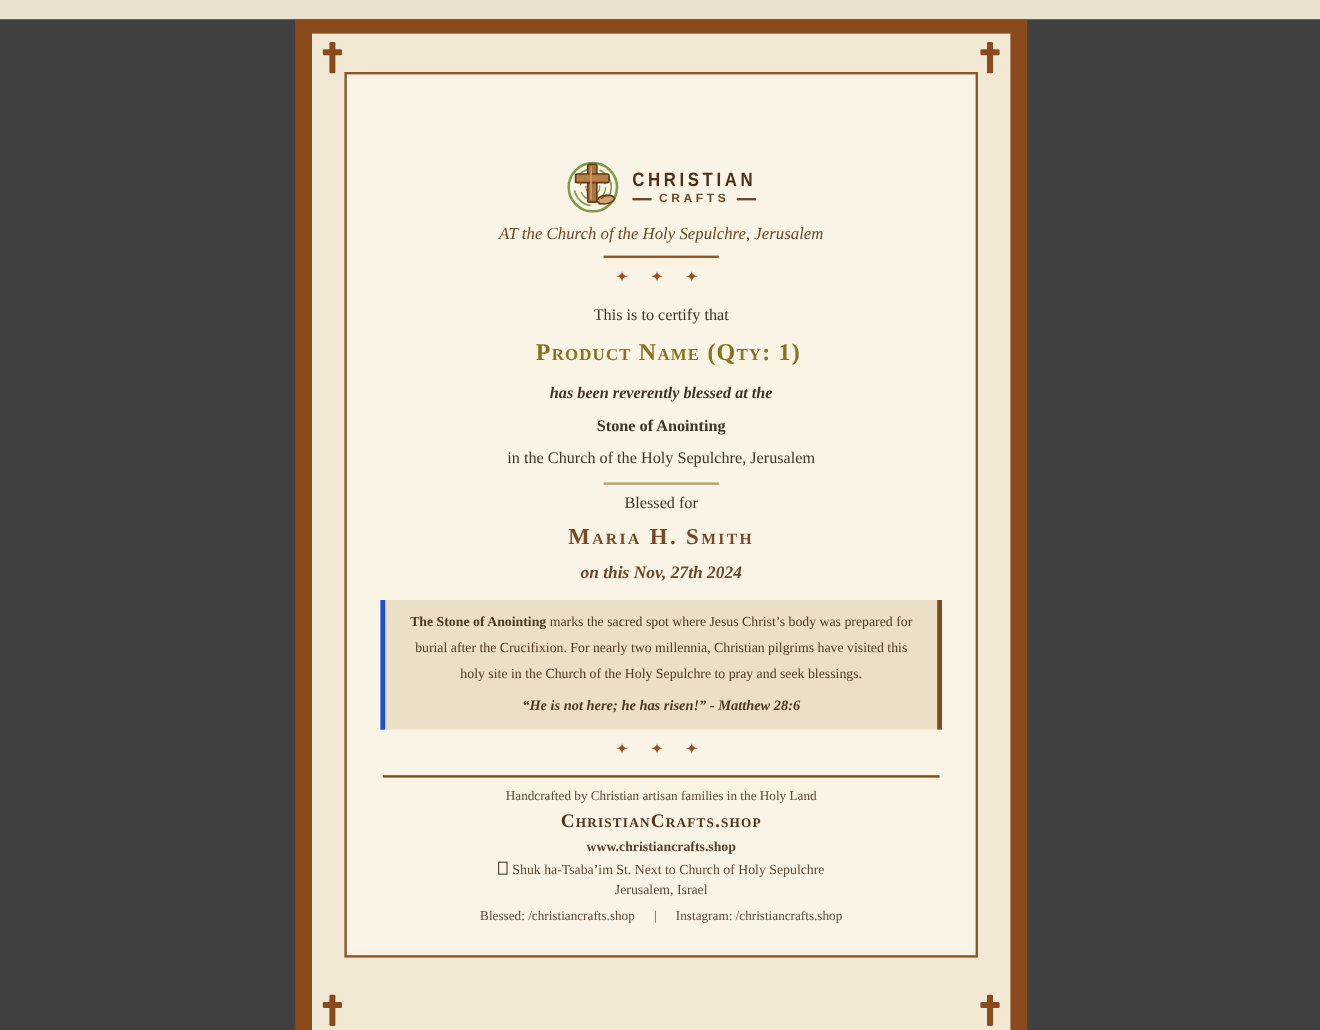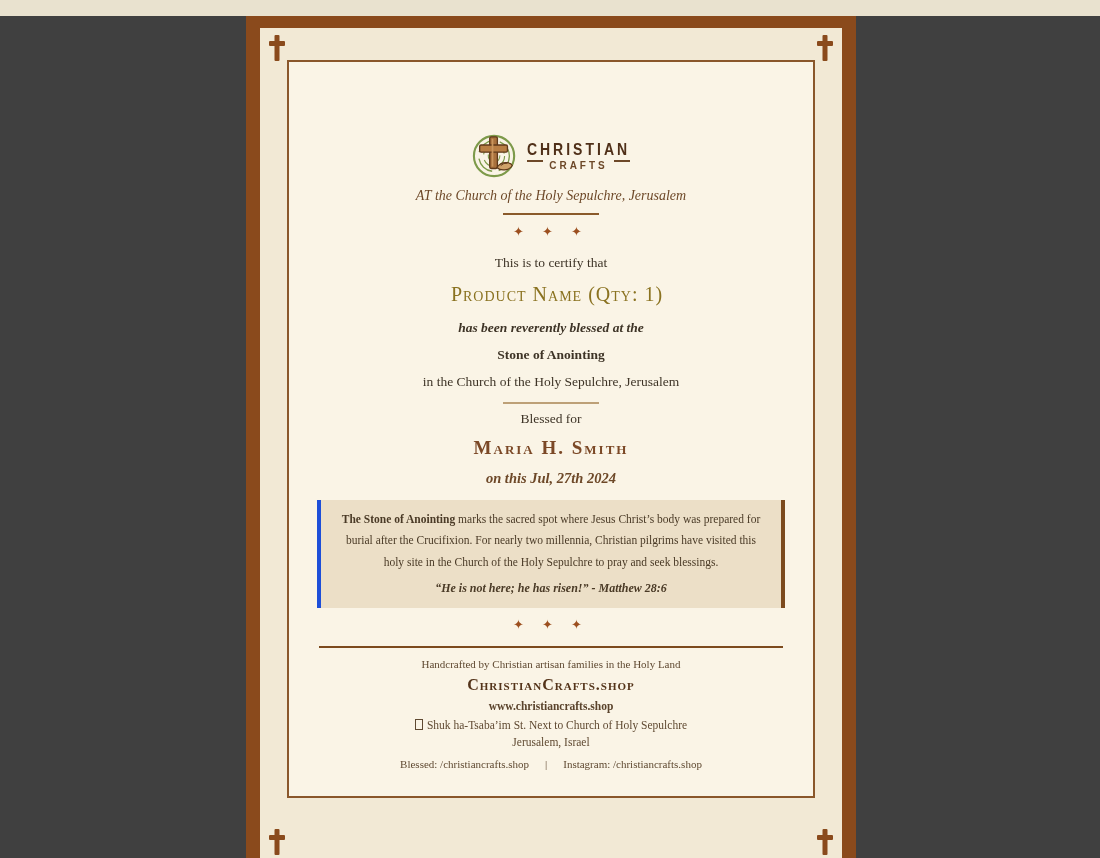--- a/index.html
+++ b/index.html
@@ -45,21 +45,21 @@
     margin-top:70px;display:flex;align-items:center;justify-content:center;gap:9px;
     height:48px;
   }
   .logo-icon{width:46px;height:46px;flex:0 0 auto;}
   .logo-text{display:flex;flex-direction:column;align-items:center;gap:3px;}
   .logo-brand-top{
     font-family:"Liberation Sans","DejaVu Sans",sans-serif;
     font-weight:bold;font-size:14px;letter-spacing:3px;color:#4f2f18;
     transform:scaleY(1.15);
   }
-  .logo-brand-bottom-row{display:flex;align-items:flex-start;gap:6px;}
+  .logo-brand-bottom-row{display:flex;align-items:center;gap:6px;}
   .logo-dash{width:16px;height:2px;background:#6d4828;}
   .logo-brand-bottom{
     font-family:"Liberation Sans","DejaVu Sans",sans-serif;
     font-weight:bold;font-size:10px;letter-spacing:3px;color:#6d4828;
   }
   
   .title{
     margin-top:46px;font-size:24px;font-weight:bold;letter-spacing:1.5px;
     color:#4f3014;
   }
@@ -72,21 +72,21 @@
   .rule-tan{
     margin:12px auto 0;width:96px;height:2px;background:#bda077;border:0;
   }
   .ornament{
     margin-top:9px;font-size:13px;letter-spacing:7px;color:#9c4f1f;
     font-family:"DejaVu Sans",sans-serif;
   }
   
   .certify{margin-top:16px;font-size:13.5px;color:#3e3427;}
   .product{
-    margin-top:12px;font-size:20px;font-weight:normal;letter-spacing:1px;
+    margin-top:12px;font-size:20px;font-weight:bold;letter-spacing:1px;
     font-variant:small-caps;color:#8a7220;padding-left:12px;
   }
   .blessed{margin-top:14px;font-size:13.5px;font-weight:bold;font-style:italic;color:#3e3427;}
   .stone{margin-top:11px;font-size:13.5px;font-weight:bold;color:#3e3427;}
   .church{margin-top:11px;font-size:13.5px;color:#3e3427;}
   .blessed-for{margin-top:7px;font-size:13.5px;color:#3e3427;}
   .recipient{
     margin-top:10px;font-size:19px;font-weight:bold;letter-spacing:2px;
     font-variant:small-caps;color:#7b4826;
   }
@@ -167,21 +167,21 @@
 
         <div class="certify">This is to certify that</div>
         <div class="product">Product Name (Qty: 1)</div>
         <div class="blessed">has been reverently blessed at the</div>
         <div class="stone">Stone of Anointing</div>
         <div class="church">in the Church of the Holy Sepulchre, Jerusalem</div>
 
         <hr class="rule-tan">
         <div class="blessed-for">Blessed for</div>
         <div class="recipient">Maria H. Smith</div>
-        <div class="date-line">on this Jul, 27th 2024</div>
+        <div class="date-line">on this Nov, 27th 2024</div>
 
         <div class="info-box">
           <p class="info-body"><span class="bold-intro">The Stone of Anointing</span><span> marks the sacred spot where Jesus Christ’s body was prepared for burial after the Crucifixion. For nearly two millennia, Christian pilgrims have visited this holy site in the Church of the Holy Sepulchre to pray and seek blessings.</span></p>
           <p class="info-quote">“He is not here; he has risen!” - Matthew 28:6</p>
         </div>
 
         <div class="ornament">✦ ✦ ✦</div>
         <hr class="rule-full">
 
         <div class="handcrafted">Handcrafted by Christian artisan families in the Holy Land</div>

